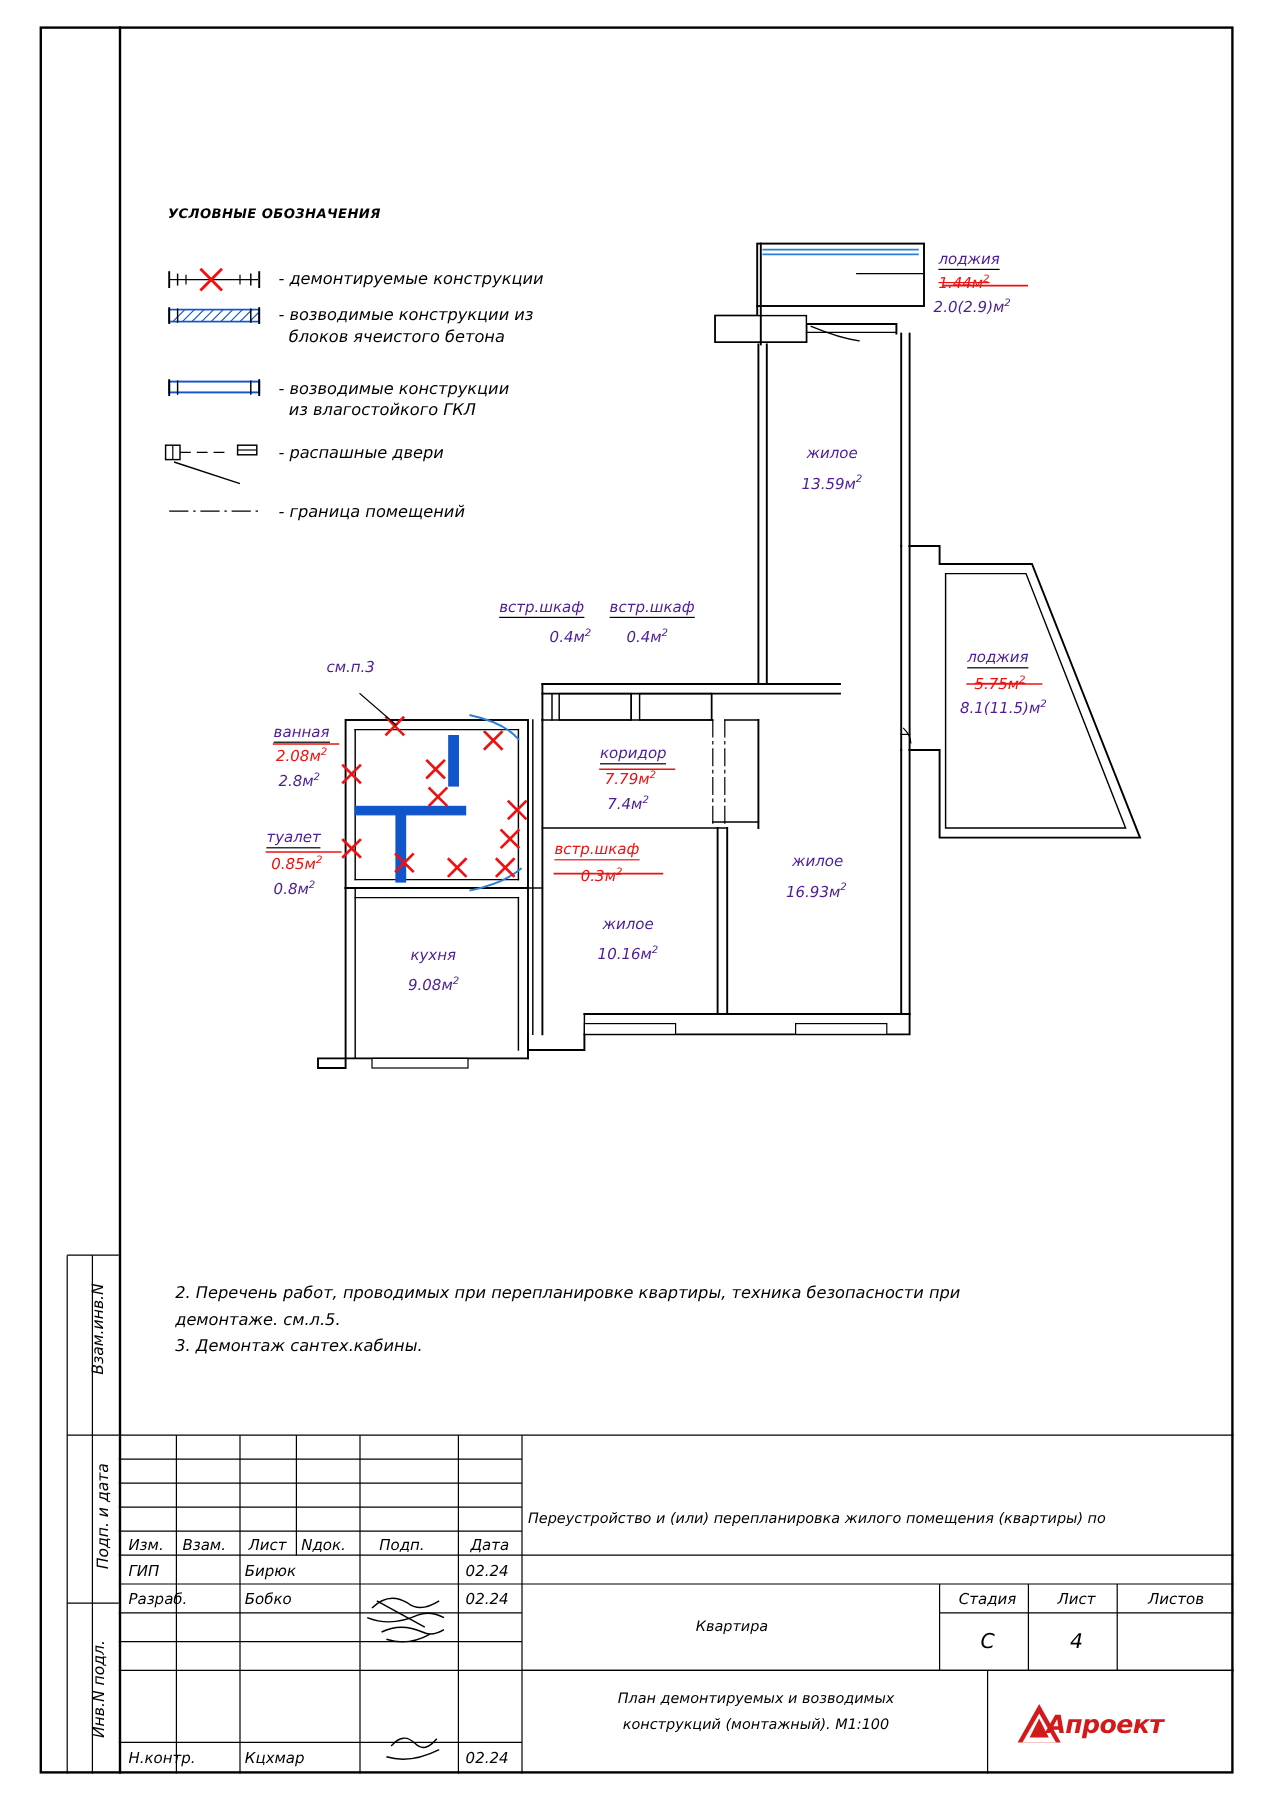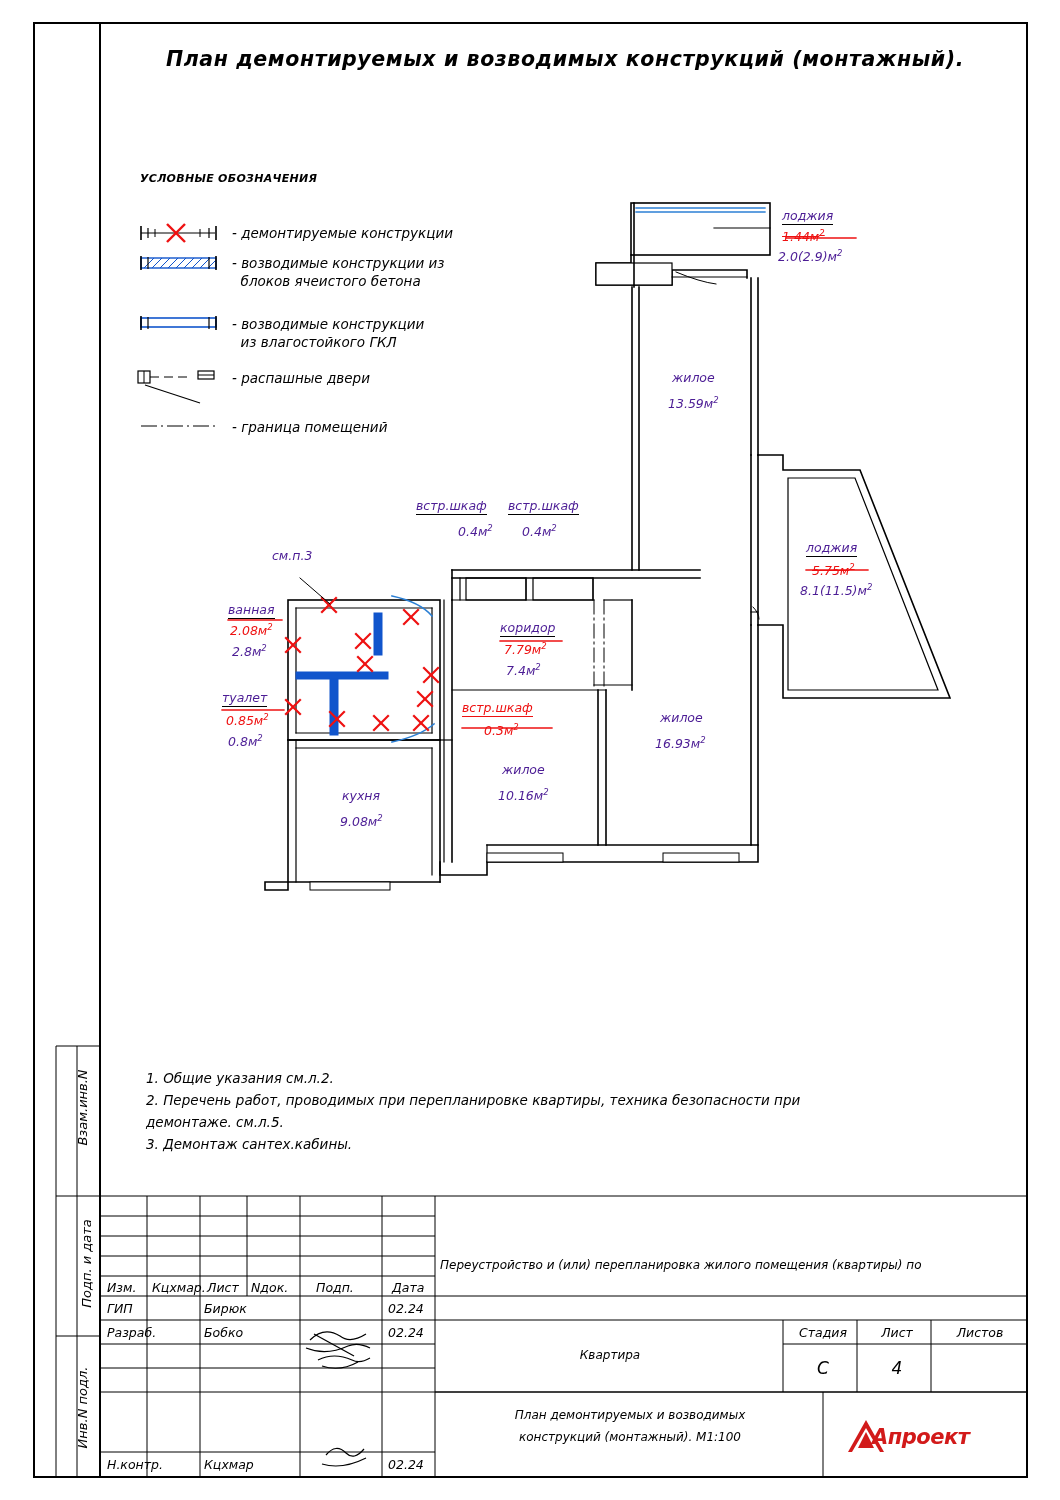--- a/index.html
+++ b/index.html
@@ -137,21 +137,20 @@
   }
 </style>
 </head>
 <body>
 
 <div id="sheet">
 
   <div class="frame"></div>
   <div class="inner-frame"></div>
 
-  <div class="title-main">План демонтируемых и возводимых конструкций (монтажный).</div>
 
   <div class="legend-title">УСЛОВНЫЕ ОБОЗНАЧЕНИЯ</div>
 
   <svg width="1060" height="1500" style="position:absolute;left:0;top:0;pointer-events:none;">
 
     <g>
       <line x1="141" y1="226" x2="141" y2="240" stroke="#000" stroke-width="1.6"></line>
       <line x1="141" y1="233" x2="155" y2="233" stroke="#000" stroke-width="1"></line>
       <line x1="148" y1="228" x2="148" y2="238" stroke="#000" stroke-width="1.2"></line>
       <line x1="155" y1="229" x2="155" y2="237" stroke="#000" stroke-width="1"></line>
@@ -384,21 +383,20 @@
   <div class="rm" style="left:660px; top:710px;"><span>жилое</span></div>
   <div class="rm" style="left:655px; top:735px;"><span>16.93м</span><sup>2</sup></div>
 
   <div class="rm" style="left:502px; top:762px;"><span>жилое</span></div>
   <div class="rm" style="left:498px; top:787px;"><span>10.16м</span><sup>2</sup></div>
 
   <div class="rm" style="left:342px; top:788px;"><span>кухня</span></div>
   <div class="rm" style="left:340px; top:813px;"><span>9.08м</span><sup>2</sup></div>
 
   <div class="notes">
-    <div>1. Общие указания см.л.2.</div>
     <div>2. Перечень работ, проводимых при перепланировке квартиры, техника безопасности при демонтаже. см.л.5.</div>
     <div>3. Демонтаж сантех.кабины.</div>
   </div>
 
   <svg width="1060" height="1500" style="position:absolute;left:0;top:0;pointer-events:none;">
     <g stroke="#000" stroke-width="1">
       <line x1="56" y1="1046" x2="99" y2="1046"></line>
       <line x1="56" y1="1196" x2="99" y2="1196"></line>
       <line x1="56" y1="1336" x2="99" y2="1336"></line>
       <line x1="56" y1="1046" x2="56" y2="1478"></line>
@@ -454,21 +452,21 @@
     </g>
 
     <g>
       <path d="M848 1452 L866 1420 L884 1452 Z" fill="#d21a1a"></path>
       <path d="M852 1452 L866 1428 L880 1452 Z" fill="#ffffff"></path>
       <path d="M858 1448 L866 1432 L874 1448 Z" fill="#d21a1a"></path>
     </g>
   </svg>
 
   <div class="st-txt" style="left:107px; top:1280px;">Изм.</div>
-  <div class="st-txt" style="left:152px; top:1280px;">Кцхмар.</div>
+  <div class="st-txt" style="left:152px; top:1280px;">Взам.</div>
   <div class="st-txt" style="left:207px; top:1280px;">Лист</div>
   <div class="st-txt" style="left:251px; top:1280px;">Nдок.</div>
   <div class="st-txt" style="left:316px; top:1280px;">Подп.</div>
   <div class="st-txt" style="left:392px; top:1280px;">Дата</div>
 
   <div class="st-txt" style="left:107px; top:1301px;">ГИП</div>
   <div class="st-txt" style="left:204px; top:1301px;">Бирюк</div>
   <div class="st-txt" style="left:388px; top:1301px;">02.24</div>
 
   <div class="st-txt" style="left:107px; top:1325px;">Разраб.</div>

